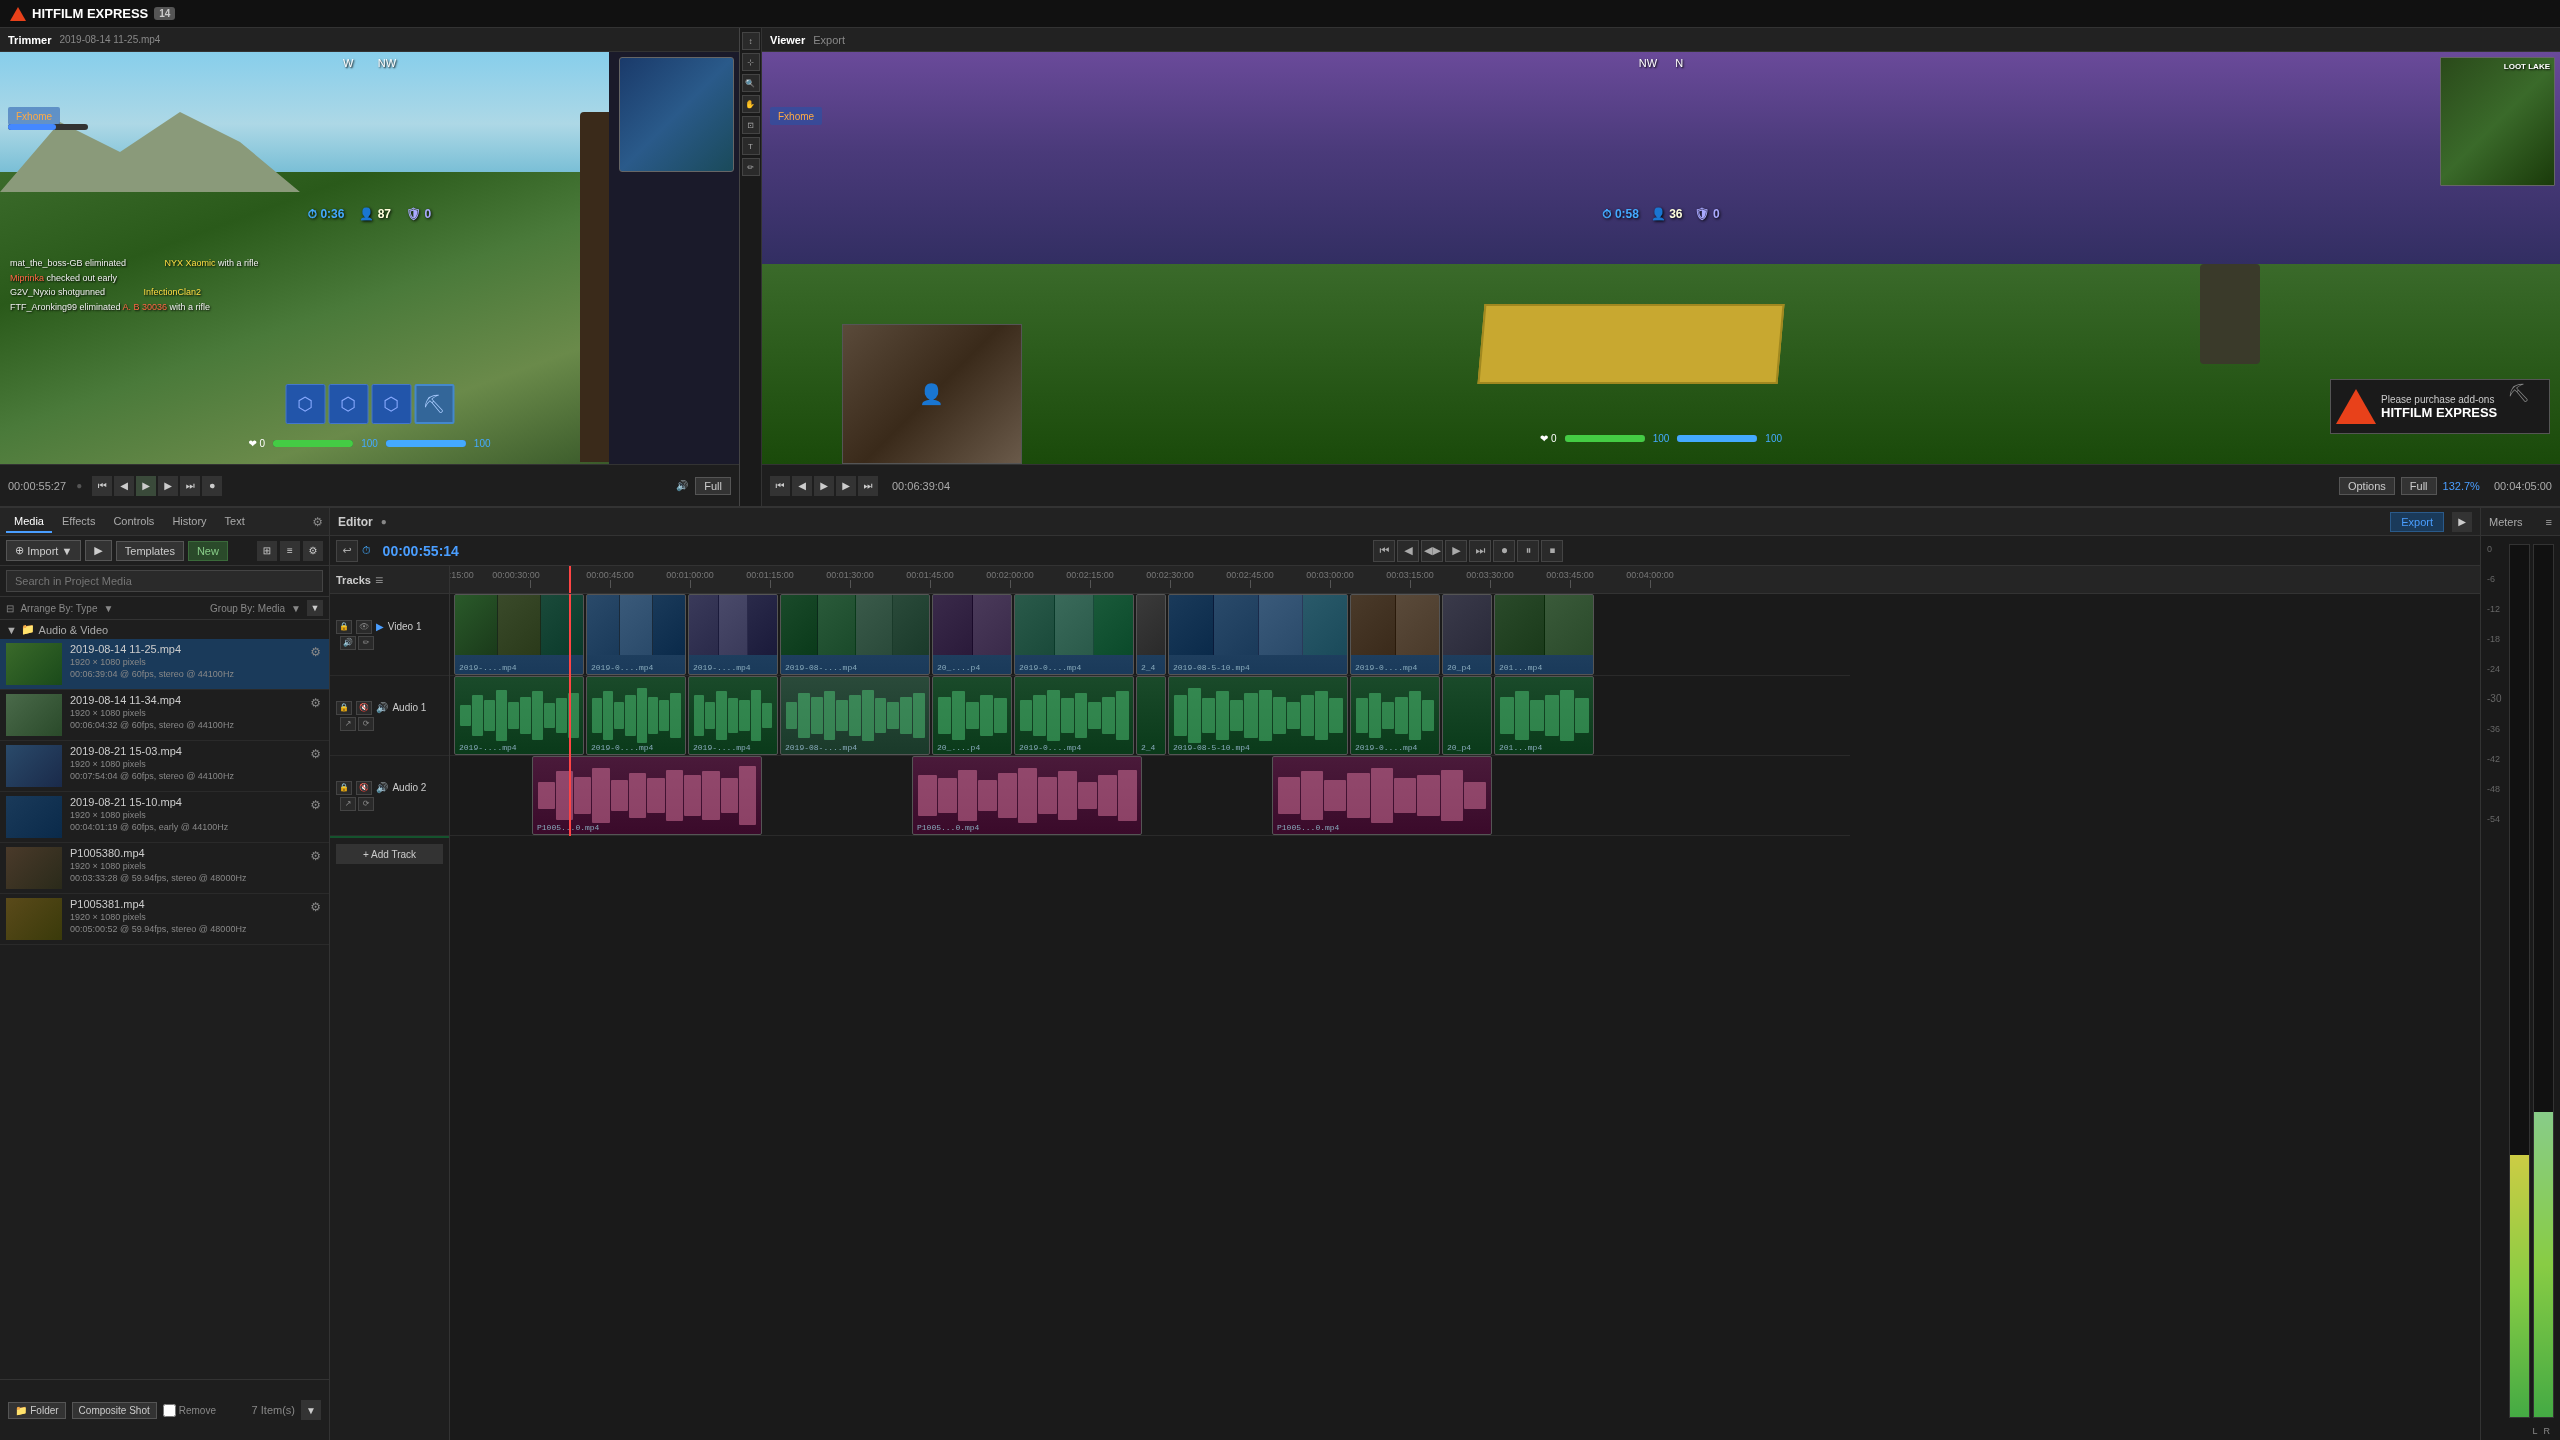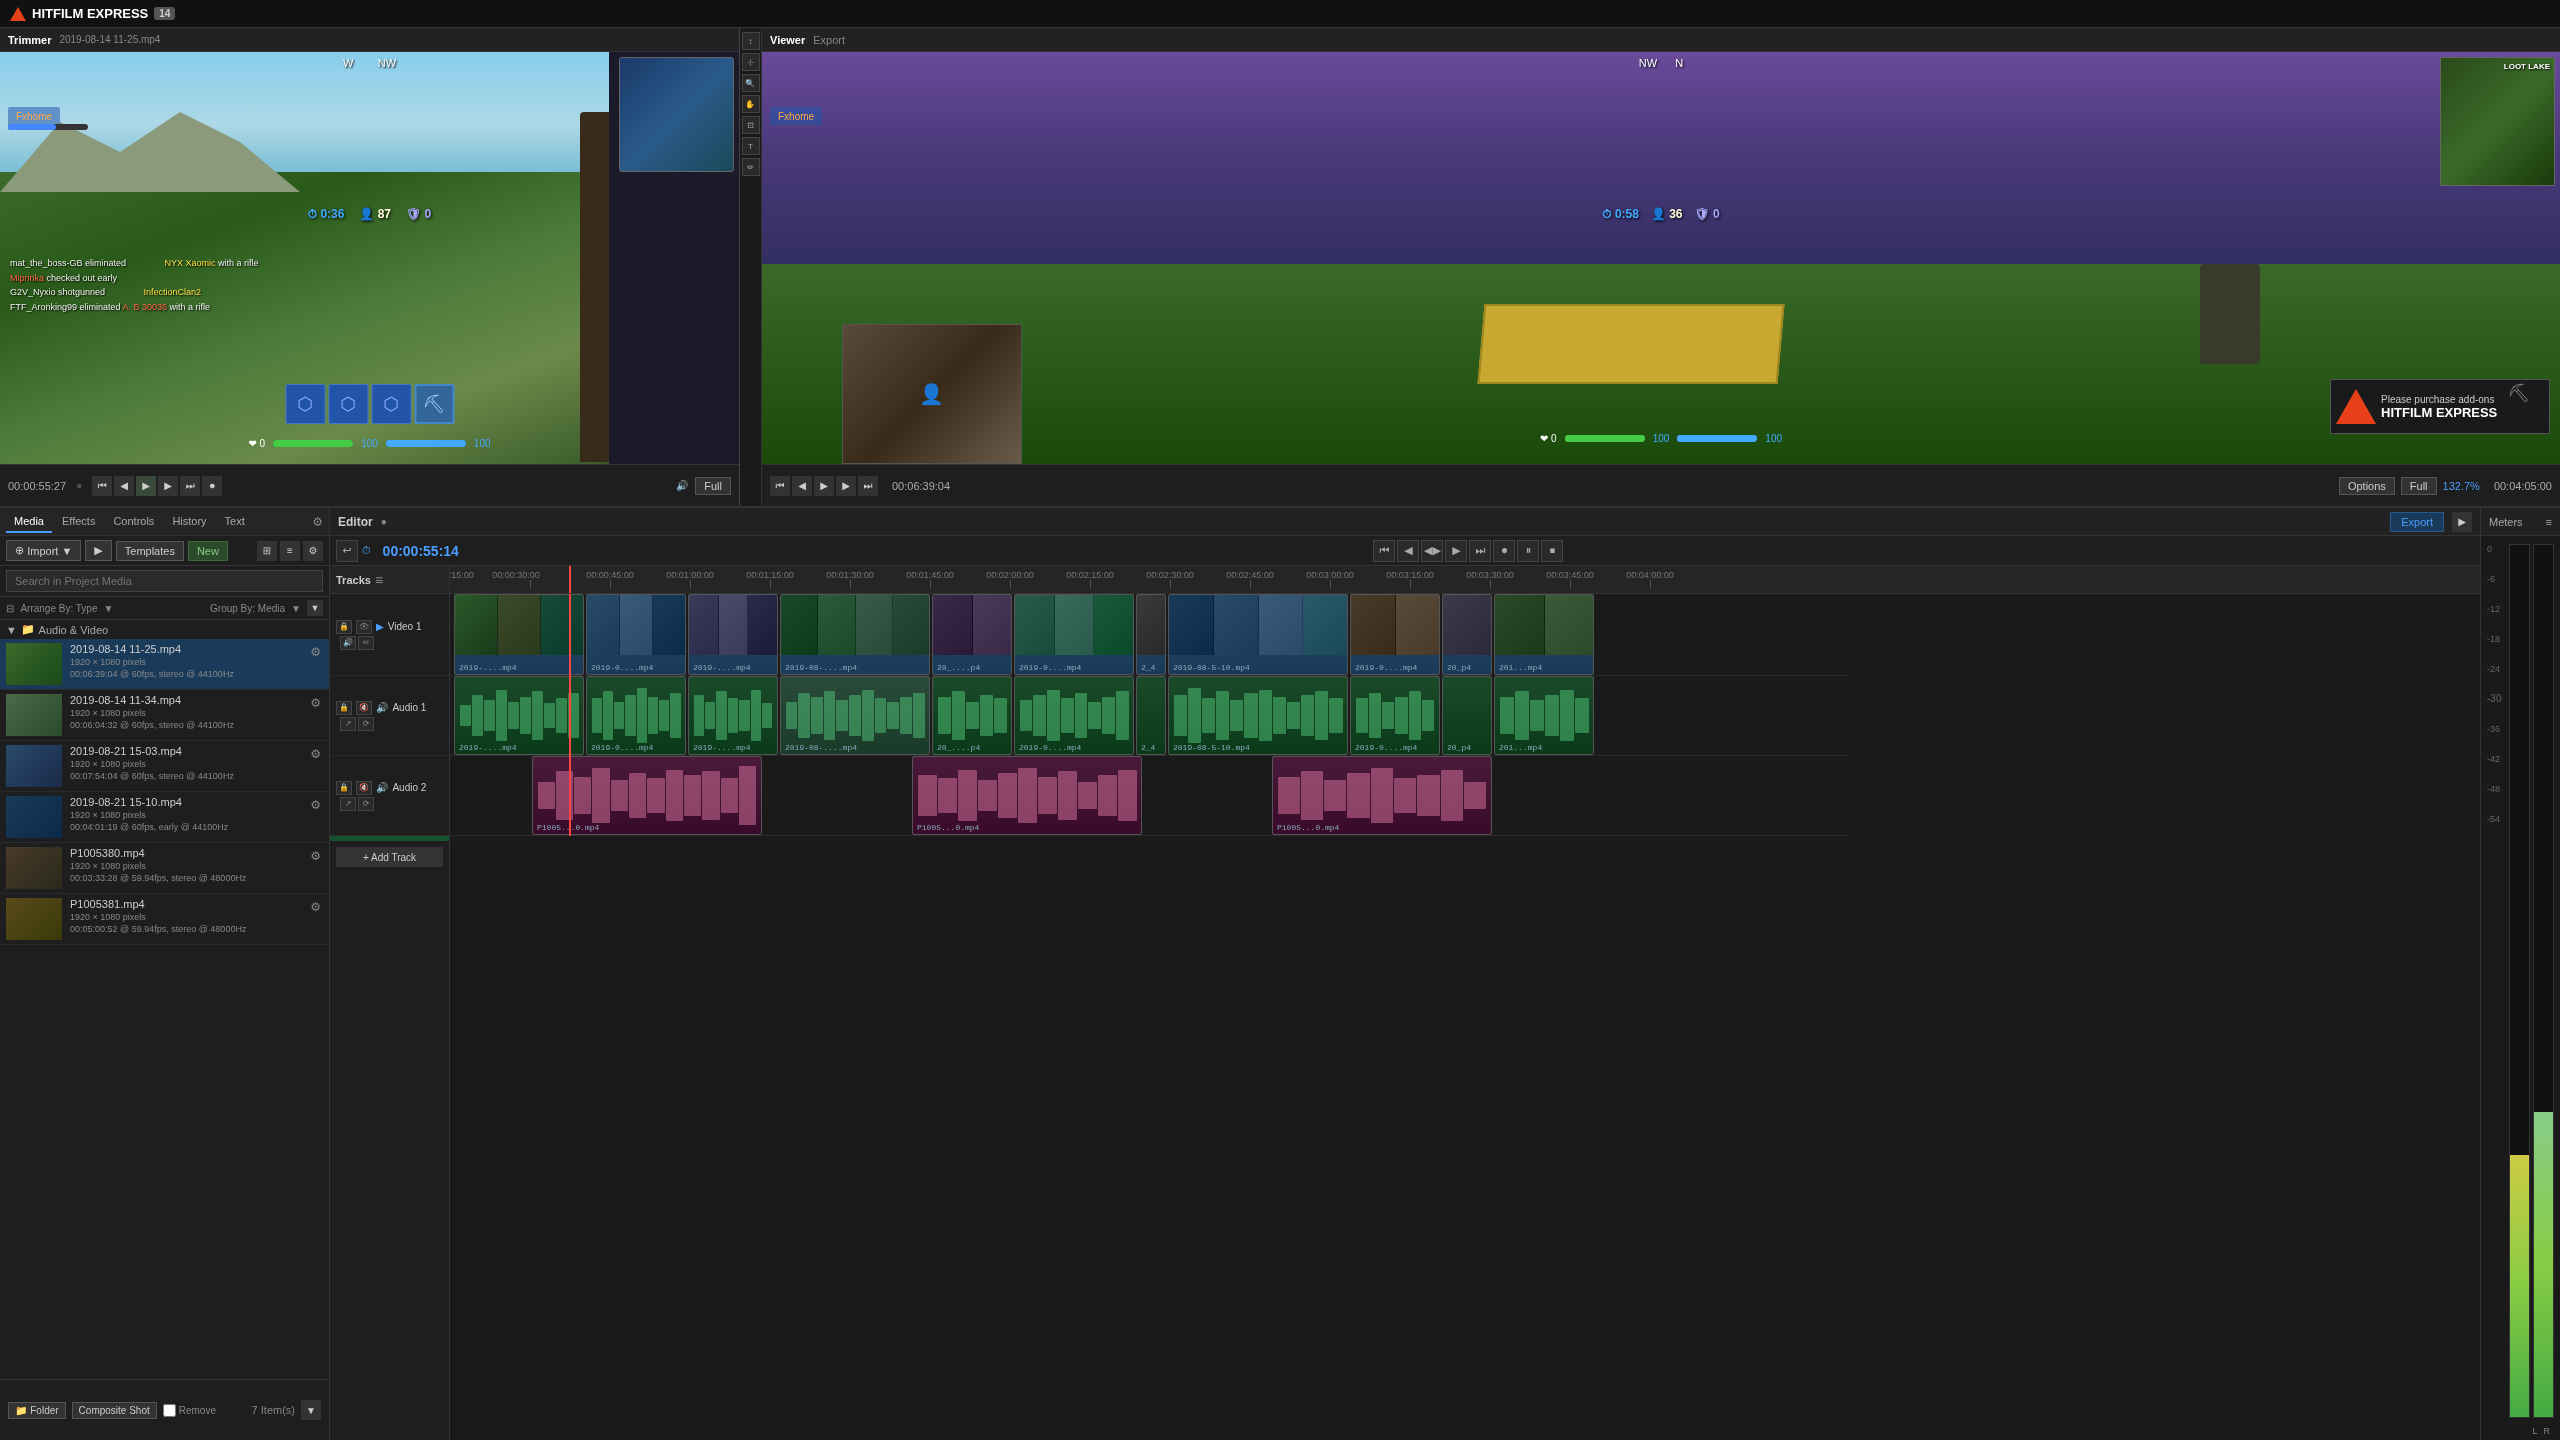--- a/index.html
+++ b/index.html
@@ -1134,21 +1134,21 @@
                   <span style="color:#4aaa44;font-size:10px;">🔊</span>
                   <span class="track-name">Audio 2</span>
                 </div>
                 <div style="display:flex;gap:2px;margin-left:4px;">
                   <button class="track-ctrl-btn">↗</button>
                   <button class="track-ctrl-btn">⟳</button>
                 </div>
               </div>
             </div>
 
-            <div style="padding:6px;border-top:5px solid #14532d;">
+            <div style="padding:6px;border-top:2px solid #14532d;">
               <button class="control-btn" style="width:100%;font-size:10px;">+ Add Track</button>
             </div>
           </div>
 
           <div class="track-area-right">
             <div class="tracks-container" style="position:relative;width:1400px;">
 
               <div class="playhead" style="left:119px;"></div>
 
               <div class="video-track-row">

